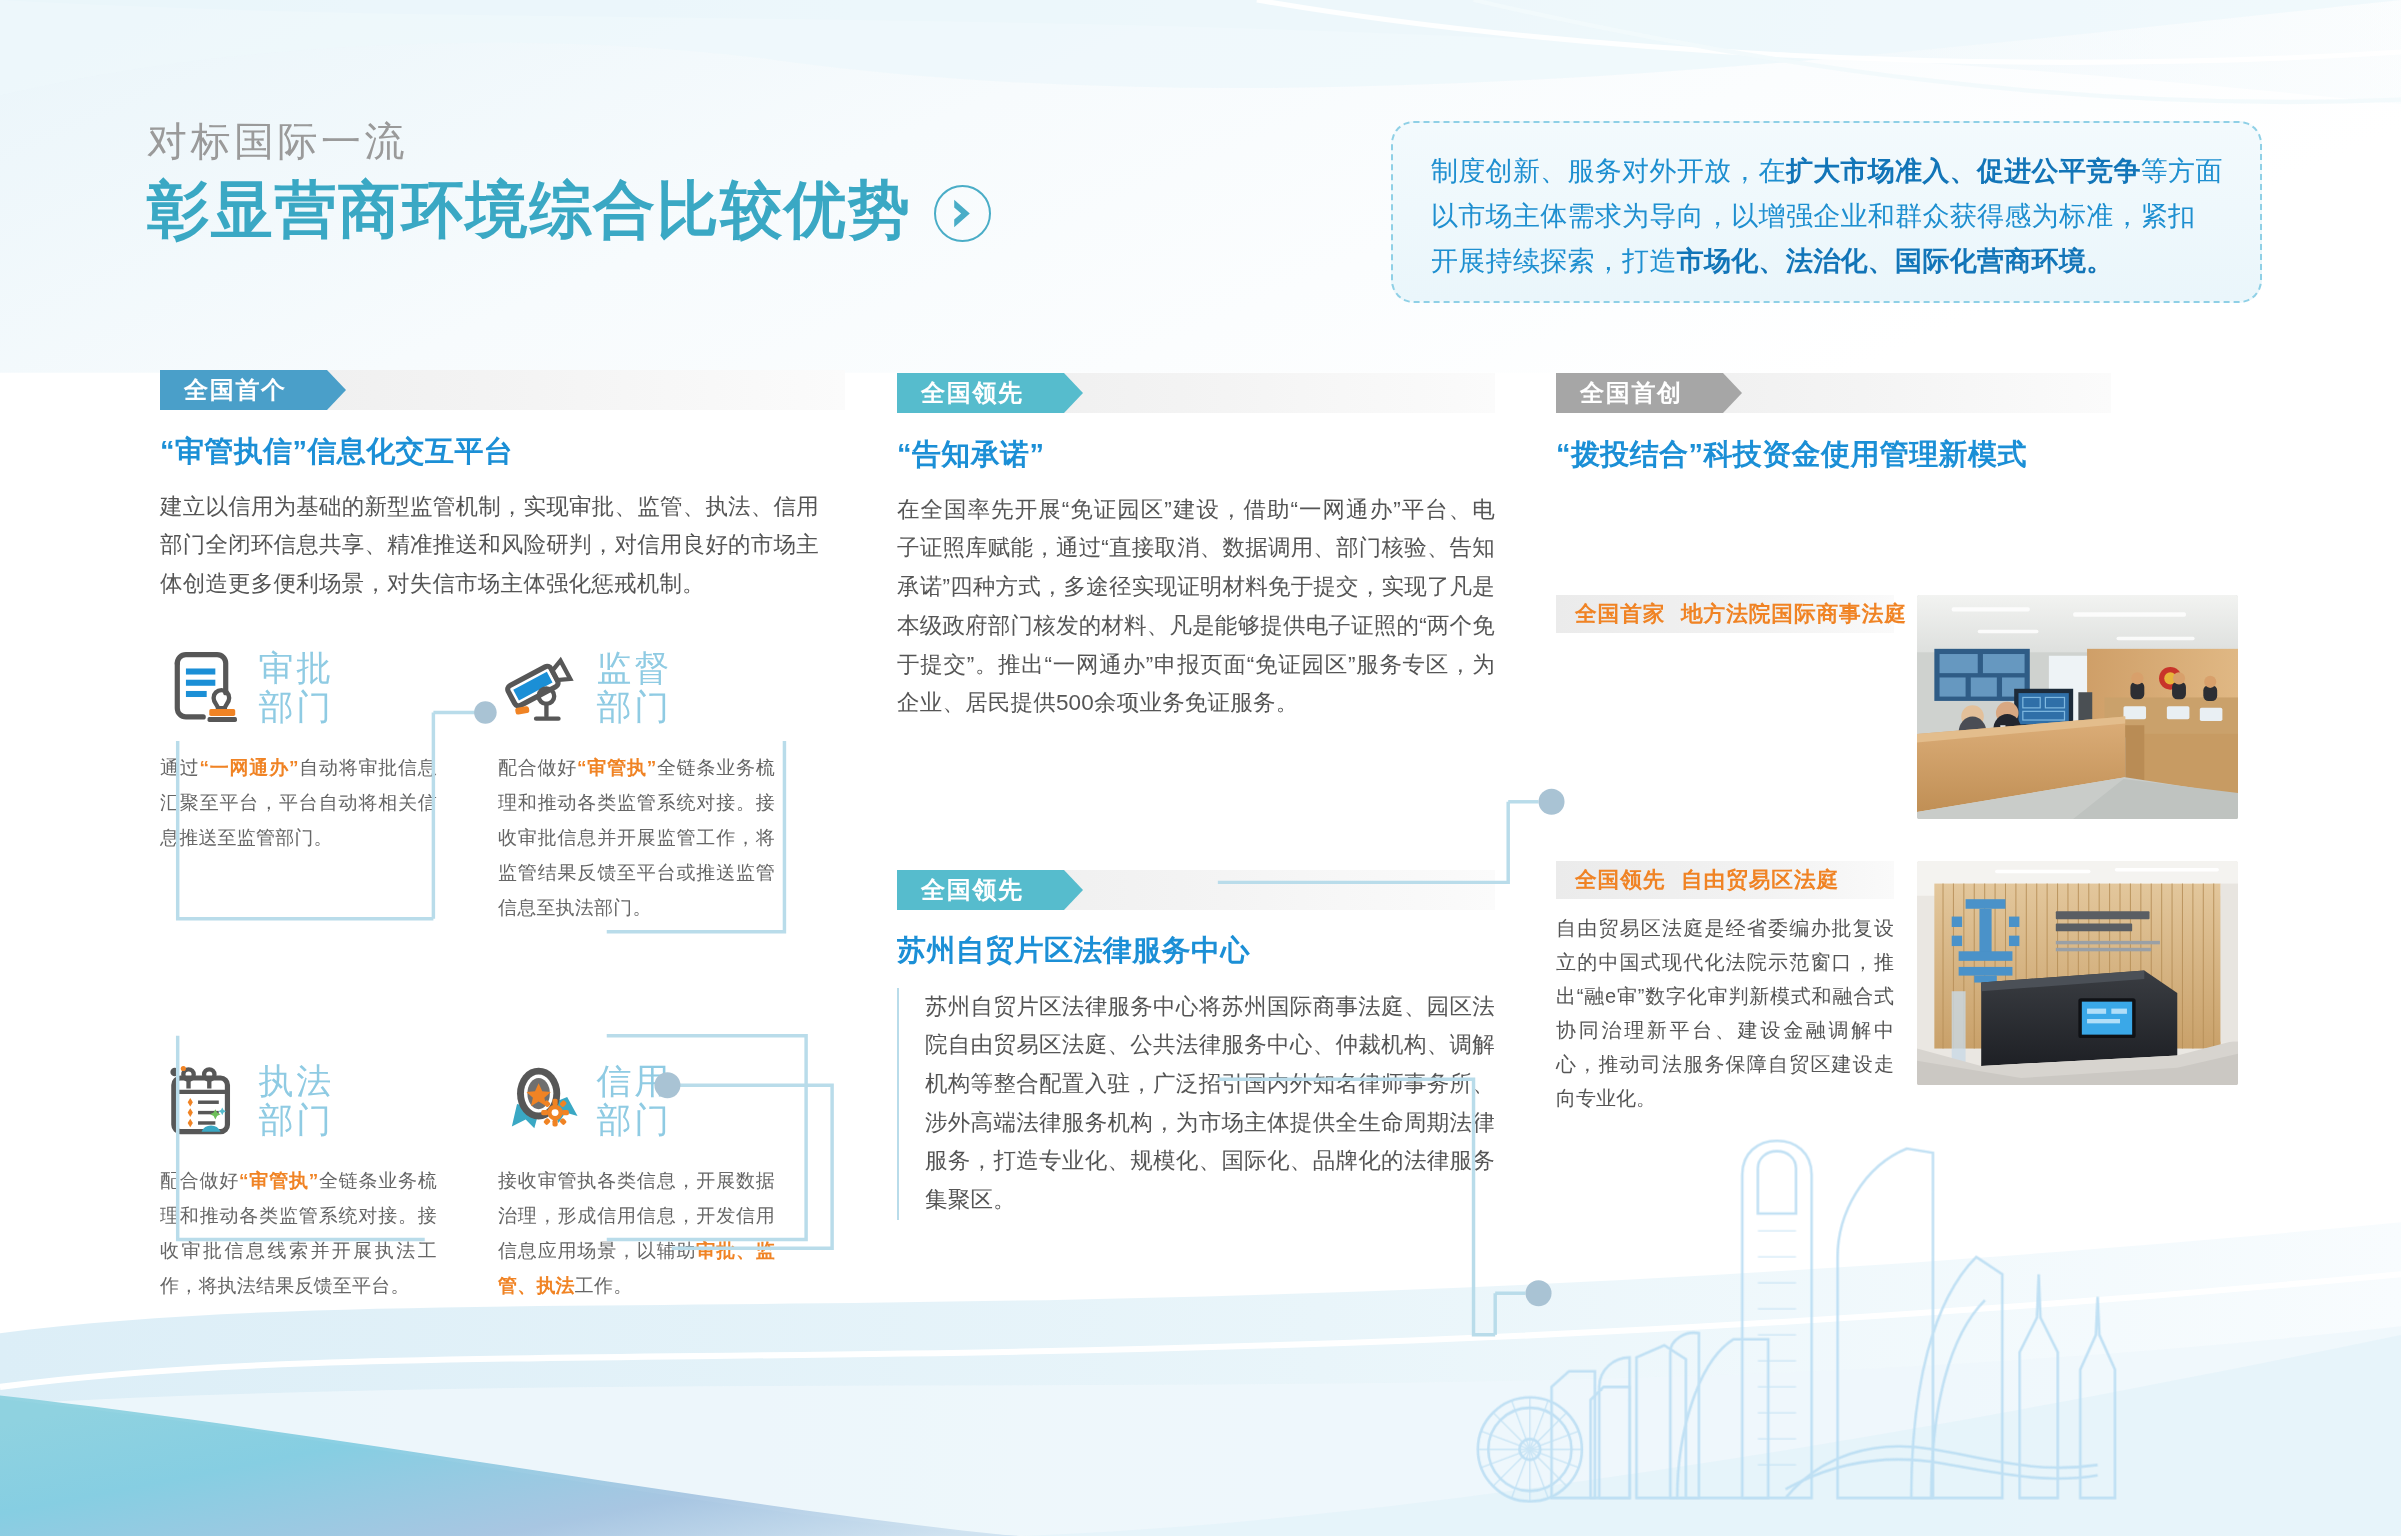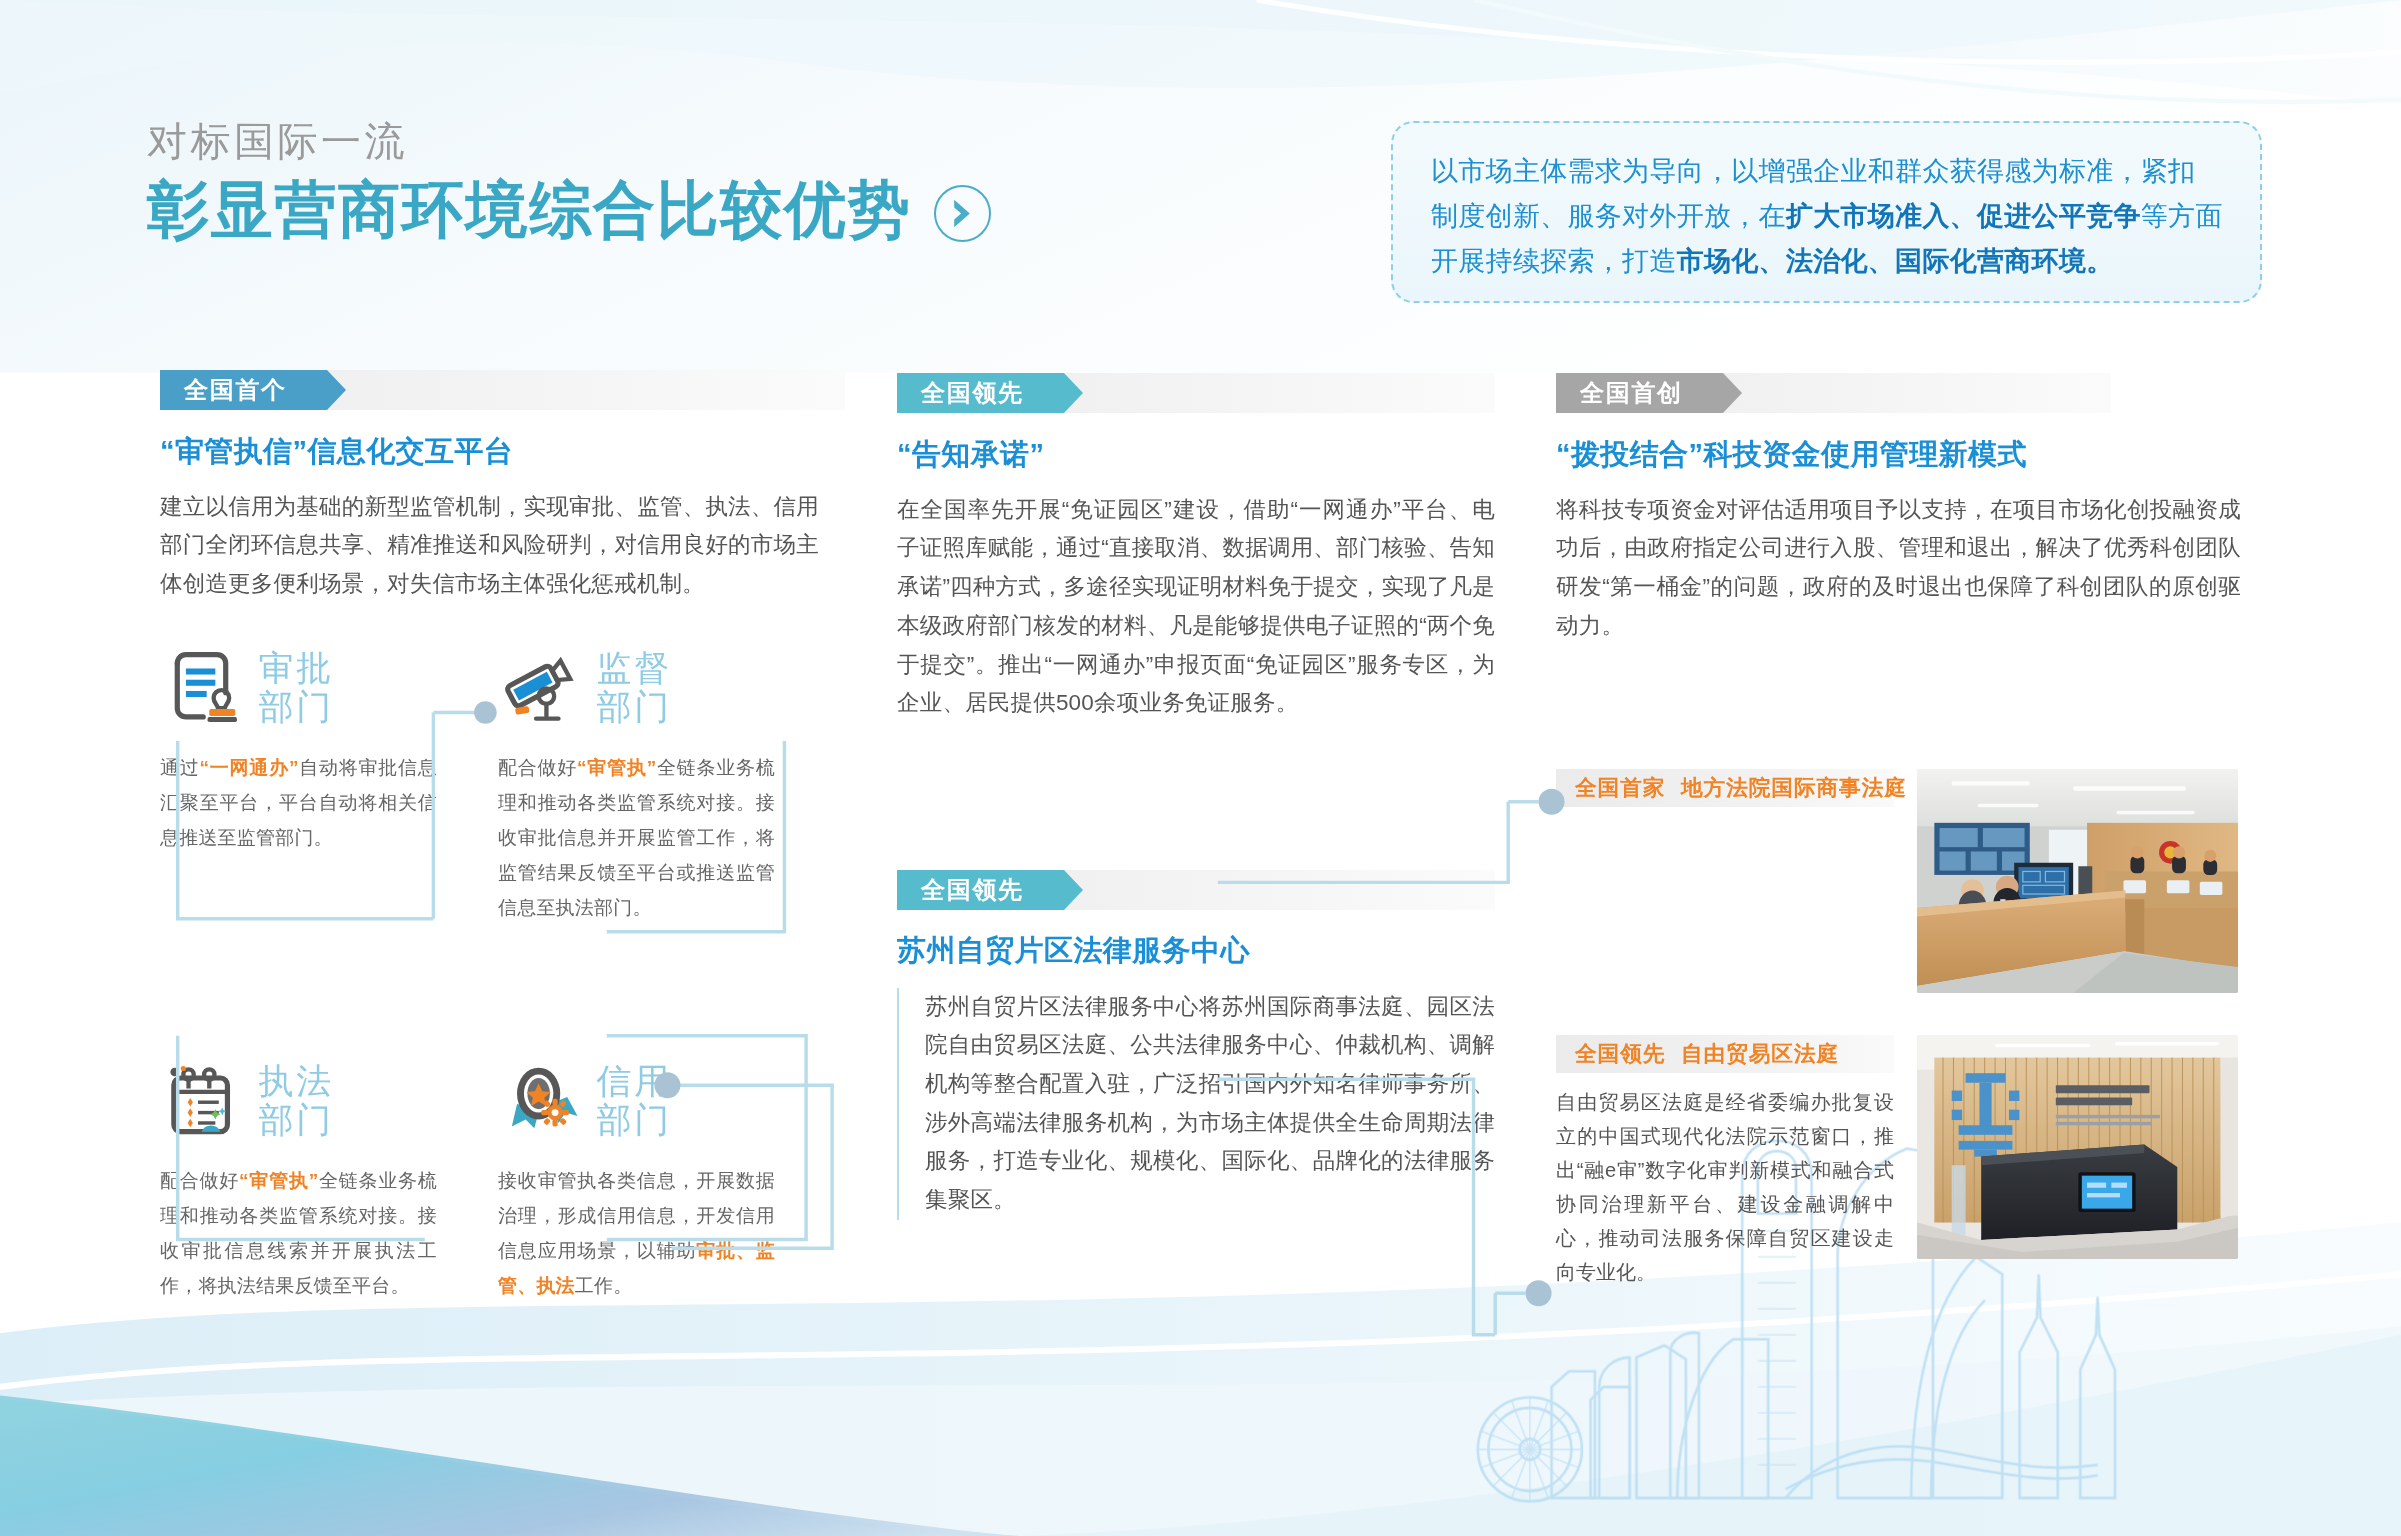--- a/index.html
+++ b/index.html
@@ -300,24 +300,24 @@
       <div class="arrow-circle">
         <svg width="26" height="33" viewBox="0 0 30 38">
           <path d="M6,3 L24,19 L6,35 L6,26 L14,19 L6,12 Z" fill="#4aadc7"></path>
         </svg>
       </div>
     </div>
   </div>
 
   <div class="callout">
     <p>
-      <span>以市场主体需求为导向，以增强企业和群众获得感为标准，紧扣</span>
+      <span>制度创新、服务对外开放，在</span><b>扩大市场准入、促进公平竞争</b><span>等方面</span>
     </p>
     <p>
-      <span>制度创新、服务对外开放，在</span><b>扩大市场准入、促进公平竞争</b><span>等方面</span>
+      <span>以市场主体需求为导向，以增强企业和群众获得感为标准，紧扣</span>
     </p>
     <p>
       <span>开展持续探索，打造</span><b>市场化、法治化、国际化营商环境。</b>
     </p>
   </div>
 
   <div class="col" id="col-left">
     <div class="ribbon-track">
       <div class="ribbon ribbon-blue">全国首个</div>
     </div>
@@ -466,21 +466,20 @@
         <p class="body-text" style="margin-top:0">苏州自贸片区法律服务中心将苏州国际商事法庭、园区法院自由贸易区法庭、公共法律服务中心、仲裁机构、调解机构等整合配置入驻，广泛招引国内外知名律师事务所、涉外高端法律服务机构，为市场主体提供全生命周期法律服务，打造专业化、规模化、国际化、品牌化的法律服务集聚区。</p>
       </div>
     </div>
   </div>
 
   <div class="col" id="col-right">
     <div class="ribbon-track" style="width:555px">
       <div class="ribbon ribbon-gray">全国首创</div>
     </div>
     <h3 class="sec-title">“拨投结合”科技资金使用管理新模式</h3>
-    <p class="body-text" style="width:685px">将科技专项资金对评估适用项目予以支持，在项目市场化创投融资成功后，由政府指定公司进行入股、管理和退出，解决了优秀科创团队研发“第一桶金”的问题，政府的及时退出也保障了科创团队的原创驱动力。</p>
 
     <div class="photo-card" style="margin-top:123px">
       <div class="txt">
         <div class="gray-bar">
           <span>全国首家</span>
           <span class="second">地方法院国际商事法庭</span>
         </div>
       </div>
       <div class="pic">
         <svg viewBox="0 0 370 258" preserveAspectRatio="none">

